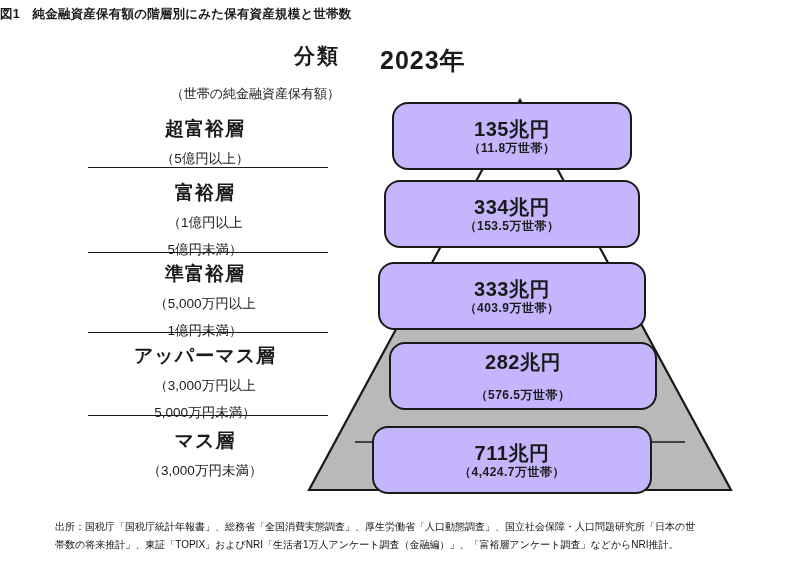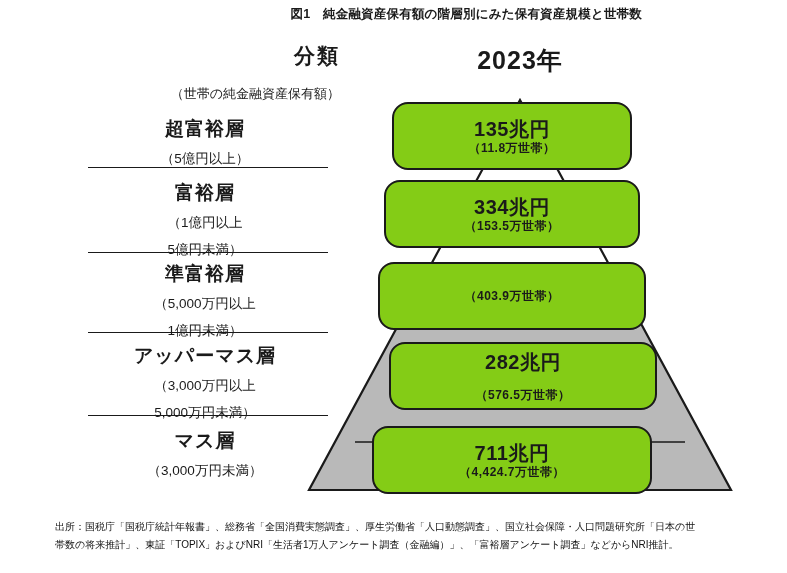--- a/index.html
+++ b/index.html
@@ -13,21 +13,21 @@
     font-family: "Liberation Sans", sans-serif;
     color: #1a1a1a;
     position: relative;
     overflow: hidden;
   }
   #figure-title {
     position: absolute;
     top: 6px;
     left: 0;
     width: 642px;
-    text-align: right;
+    text-align: left;
     font-size: 12.5px;
     font-weight: bold;
     letter-spacing: 0.2px;
   }
   #chart-area {
     position: absolute;
     top: 30px;
     left: 0;
     width: 787px;
     height: 480px;
@@ -47,21 +47,21 @@
   }
   #col-header-left .h-sub {
     font-size: 13px;
     margin-top: 15px;
   }
   #col-header-right {
     position: absolute;
     left: 380px;
     top: 14px;
     width: 280px;
-    text-align: center;
+    text-align: left;
     font-size: 25px;
     font-weight: bold;
     letter-spacing: 1px;
   }
 
   
   #pyramid-svg {
     position: absolute;
     left: 0;
     top: 0;
@@ -87,21 +87,21 @@
     letter-spacing: 1px;
     line-height: 1.15;
   }
   .tier-label .t-range {
     font-size: 13.5px;
     line-height: 1.3;
     margin-top: 10px;
   }
   .tier-box {
     position: absolute;
-    background: #84cc16;
+    background: #c4b5fd;
     border: 2px solid #1a1a1a;
     border-radius: 16px;
     box-sizing: border-box;
     display: flex;
     flex-direction: column;
     align-items: center;
     justify-content: center;
   }
   .tier-box .v-amount {
     font-size: 20px;
@@ -192,20 +192,21 @@
     </div>
   </div>
 
   <div class="tier-row" style="top:0">
     <div class="tier-label" style="top:233px">
       <div class="t-name">準富裕層</div>
       <div class="t-range">（5,000万円以上</div>
       <div class="t-range">1億円未満）</div>
     </div>
     <div class="tier-box" style="left:378px; top:232px; width:268px; height:68px;">
+      <div class="v-amount">333兆円</div>
       <div class="v-house">（403.9万世帯）</div>
     </div>
   </div>
 
   <div class="tier-row" style="top:0">
     <div class="tier-label" style="top:315px">
       <div class="t-name">アッパーマス層</div>
       <div class="t-range">（3,000万円以上</div>
       <div class="t-range">5,000万円未満）</div>
     </div>

